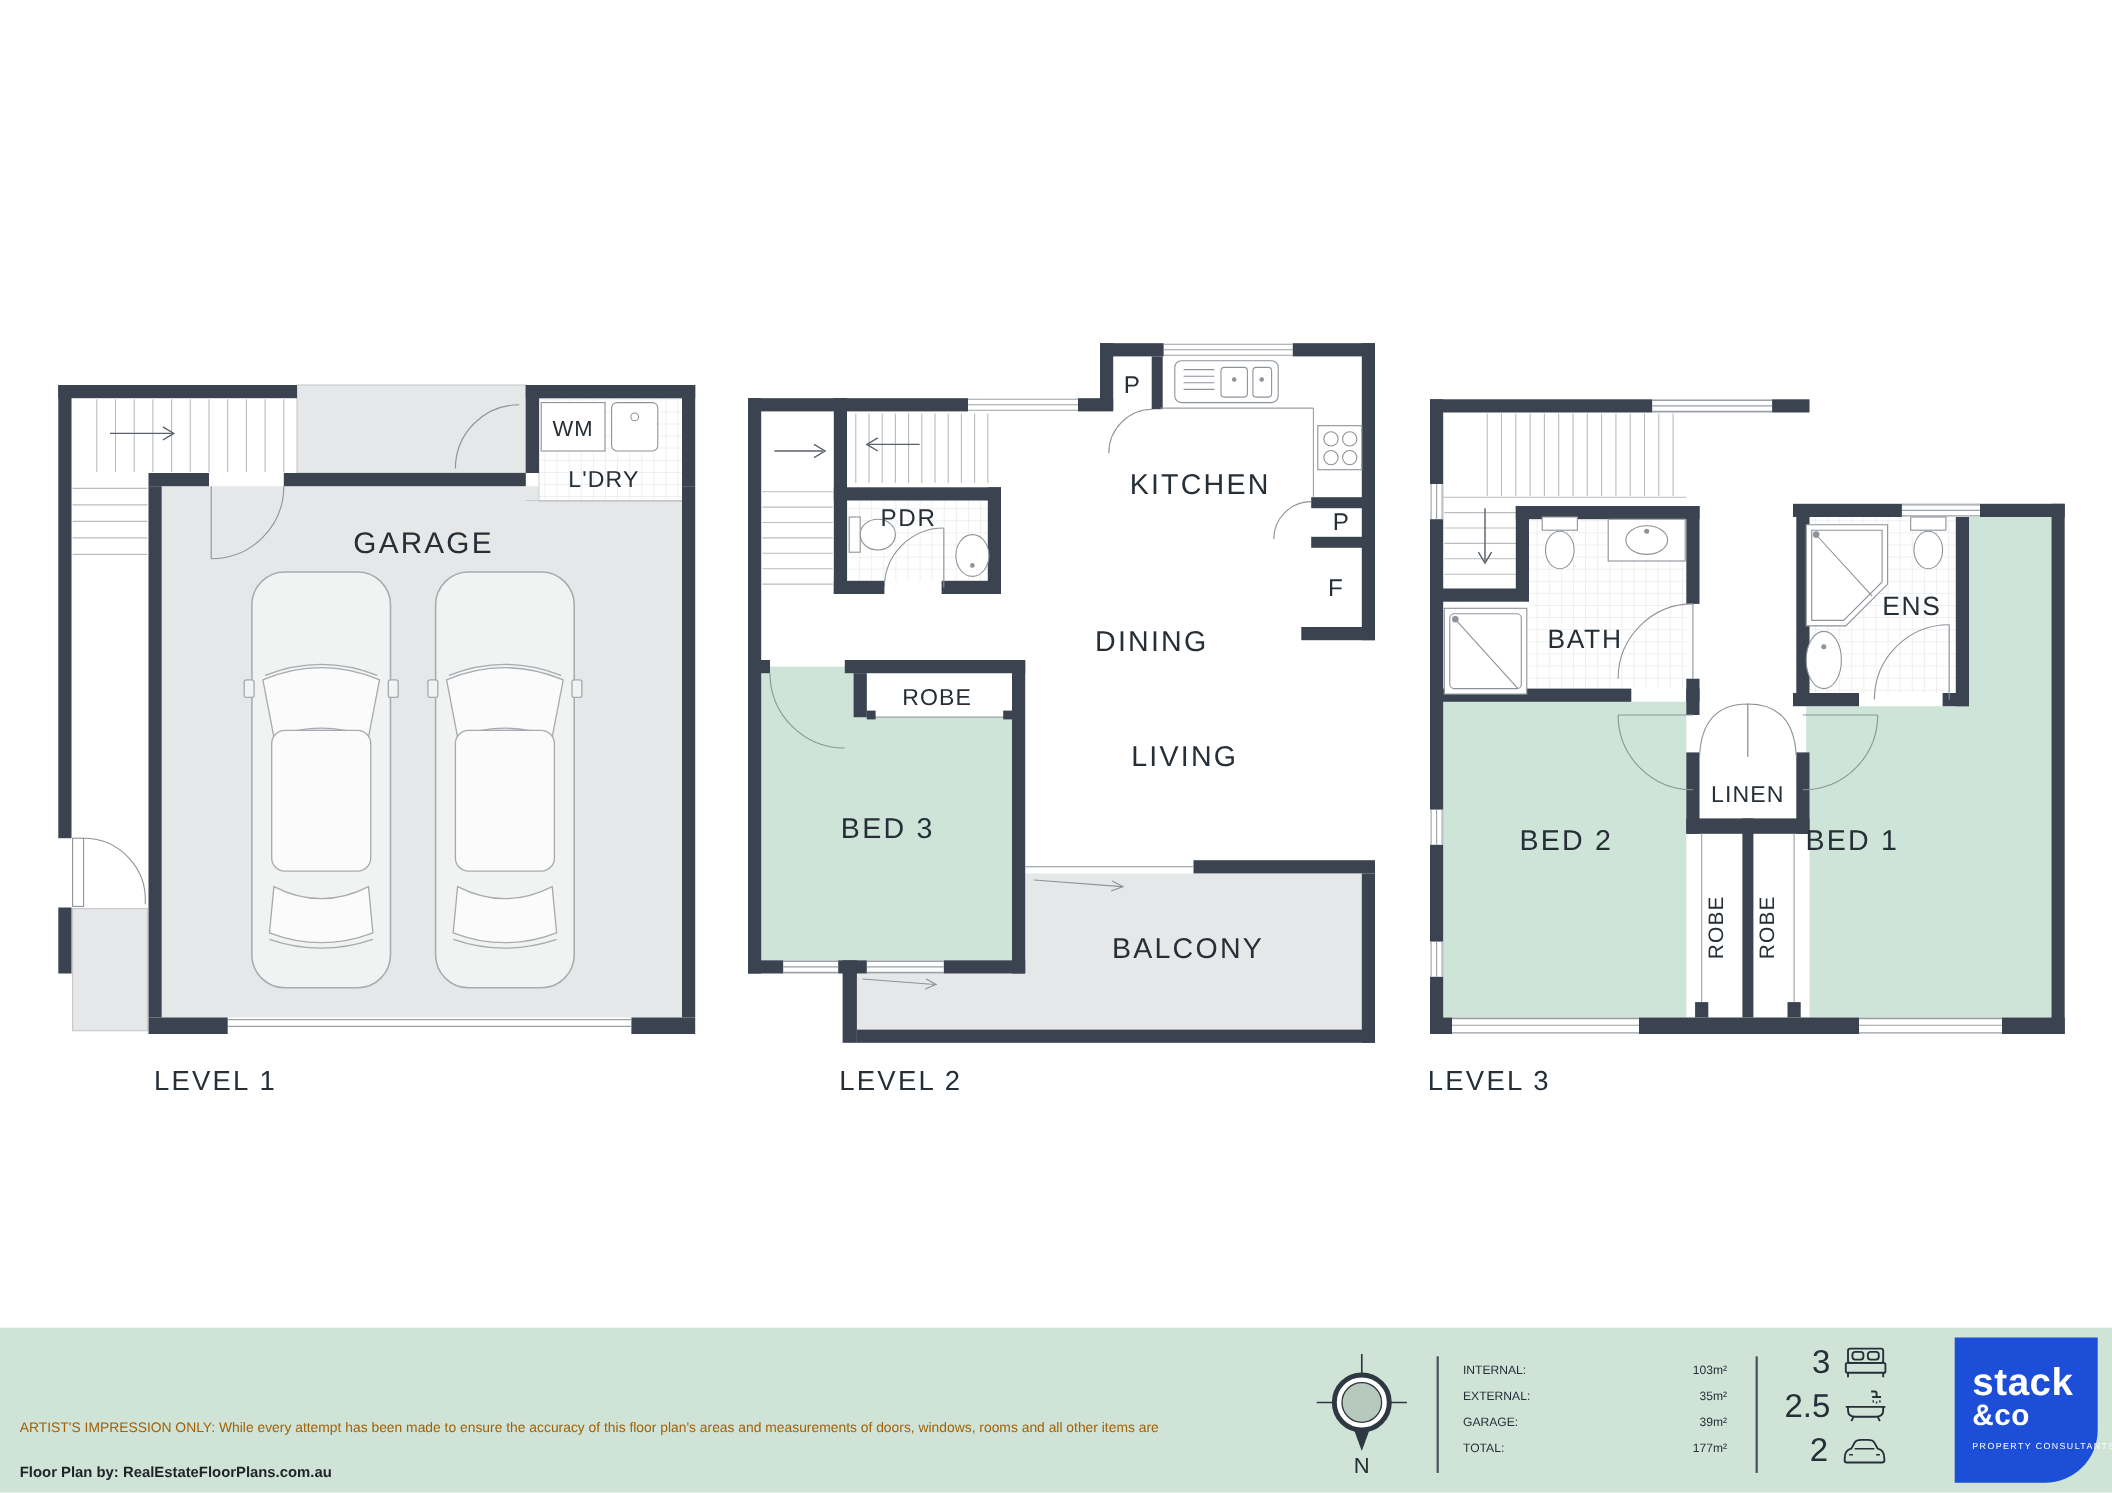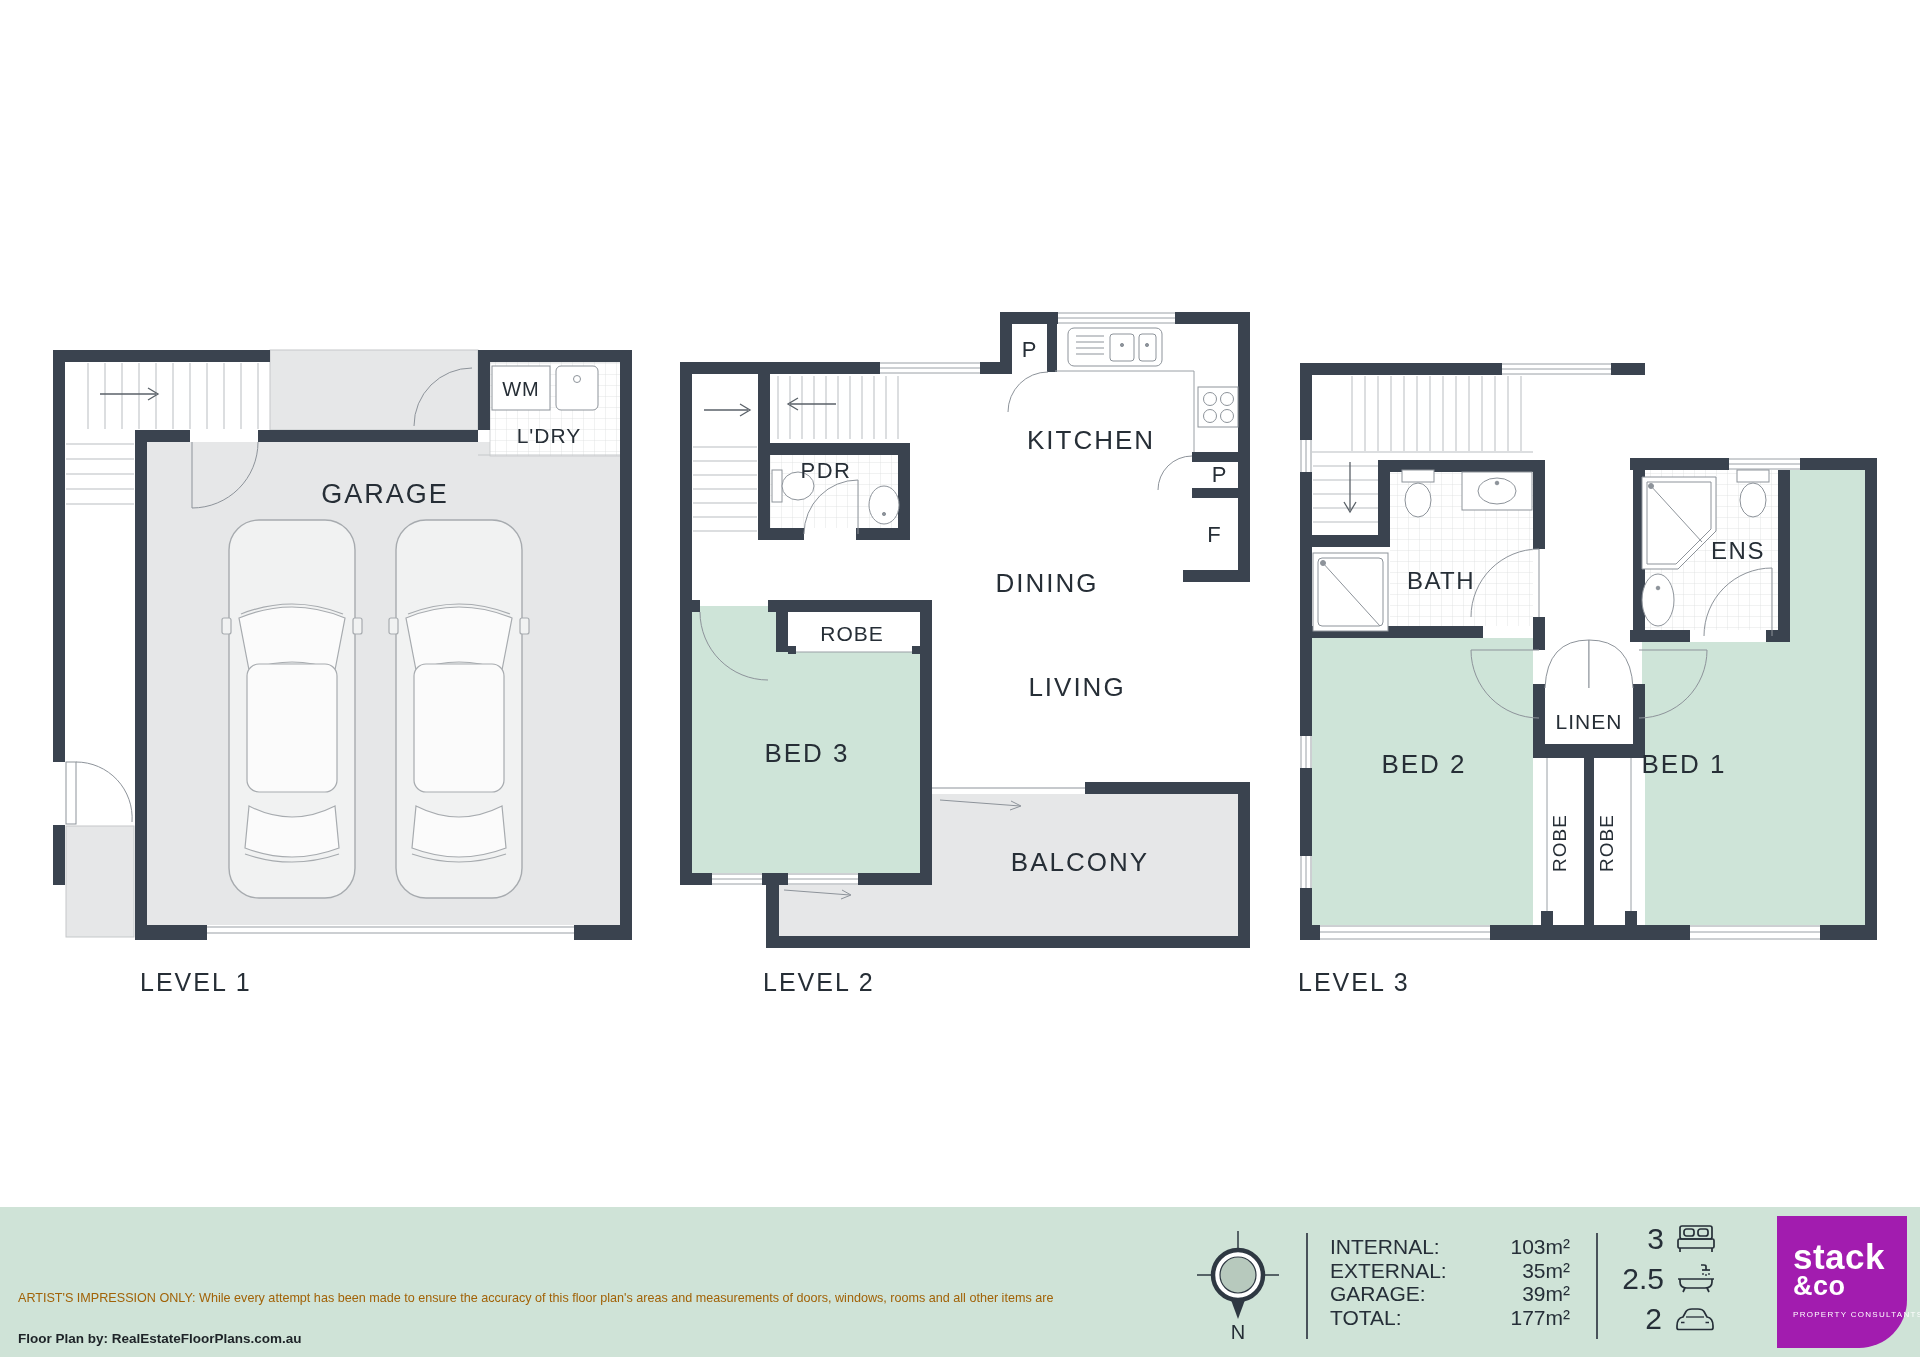--- a/index.html
+++ b/index.html
@@ -7,26 +7,26 @@
        font-family:"Liberation Sans",sans-serif;color:#2b3139;}
   .stage{position:absolute;inset:0;background:#ffffff;}
   svg text{font-family:"Liberation Sans",sans-serif;fill:#262e36;}
   .plan-label{letter-spacing:2px;}
   
   .footer{position:absolute;left:0;top:1207px;width:1920px;height:150px;background:#cfe3d7;}
   .disclaimer{position:absolute;left:18px;top:82px;width:1100px;font-size:12.6px;line-height:18px;color:#a16207;}
   .credit{position:absolute;left:18px;top:124px;font-size:13.5px;font-weight:bold;color:#1d2327;}
   .compass{position:absolute;left:1196px;top:22px;}
   .vdiv{position:absolute;top:26px;width:2px;height:106px;background:#49525a;}
-  .areas{position:absolute;left:1330px;top:28px;width:240px;font-size:21px;color:#262f38;}
+  .areas{position:absolute;left:1330px;top:28px;width:240px;font-size:11px;color:#262f38;}
   .area-row{display:flex;justify-content:space-between;height:23.5px;line-height:23.5px;}
   .counts{position:absolute;left:1598px;top:12px;width:118px;}
   .count-row{display:flex;align-items:center;justify-content:flex-end;gap:12px;height:40px;}
   .count-num{font-size:30px;color:#262f38;}
-  .logo{position:absolute;left:1777px;top:9px;width:130px;height:132px;background:#a21caf;
+  .logo{position:absolute;left:1777px;top:9px;width:130px;height:132px;background:#1d4ed8;
         border-radius:0 0 48px 0;color:#ffffff;box-sizing:border-box;padding:26px 0 0 16px;}
   .logo-w1{font-size:35px;font-weight:bold;letter-spacing:.5px;line-height:30px;}
   .logo-w2{font-size:27px;font-weight:bold;letter-spacing:.5px;line-height:28px;}
   .logo-tag{font-size:8px;letter-spacing:1.3px;margin-top:10px;white-space:nowrap;}
 </style>
 </head>
 <body>
 
 <div class="stage">
 

